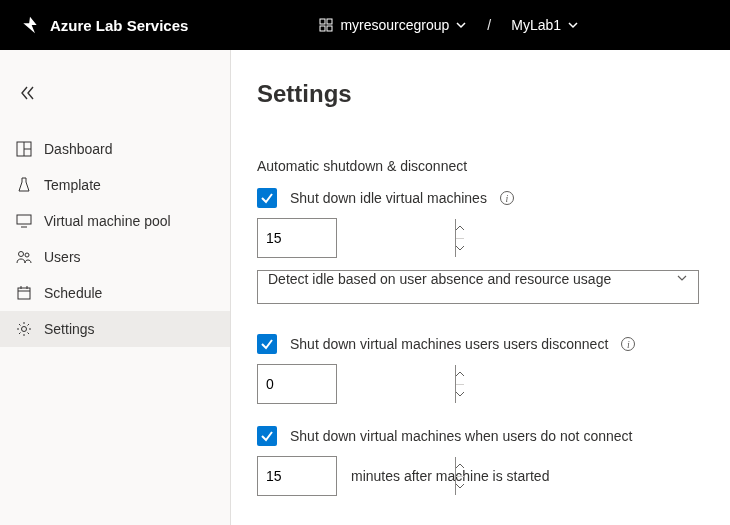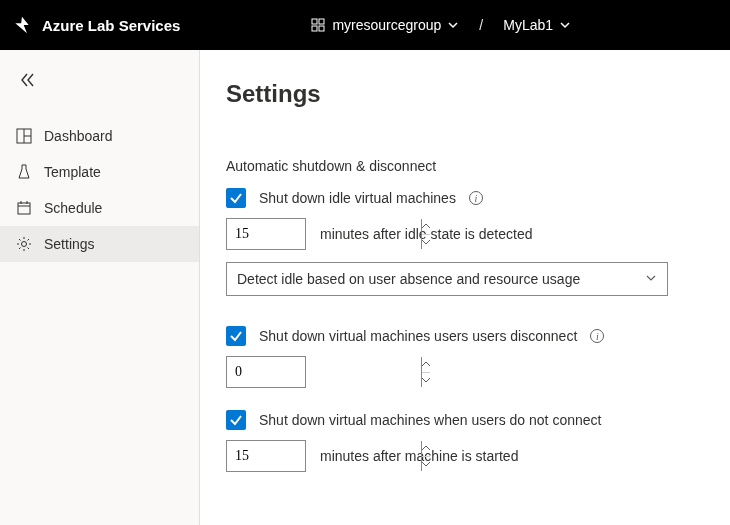--- a/index.html
+++ b/index.html
@@ -11,36 +11,36 @@
     background: #fff;
     width: 730px; height: 525px;
     overflow: hidden;
   }
   .header {
     background: #000;
     color: #fff;
     height: 50px;
     display: flex;
     align-items: center;
-    padding: 0 12px;
+    padding: 0 20px;
   }
   .app-brand { display:flex; align-items:center; font-weight:600; font-size:15px; }
   .app-brand svg { margin-right:10px; }
   .hdr-path { margin-left:130px; display:flex; align-items:center; gap:20px; font-size:14px; }
   .path-item { display:flex; align-items:center; gap:6px; cursor:pointer; }
   .path-sep { opacity:.9; }
   .chev { display:inline-block; }
   .chev svg { display:block; }
 
   .body { display:flex; height:475px; }
   .sidebar {
-    width: 200px;
+    width: 231px;
     border-right:1px solid #e1dfdd;
     background:#faf9f8;
-    padding-top:10px;
+    padding-top:23px;
   }
   .collapse {
     height:40px;
     display:flex; align-items:center;
     padding-left:18px;
     cursor:pointer;
   }
   .nav { margin-top:18px; }
   .nav-item {
     display:flex; align-items:center;
@@ -65,41 +65,40 @@
     width:20px; height:20px; background:#0078d4;
     display:flex; align-items:center; justify-content:center;
     border-radius:2px; cursor:pointer;
   }
   .info-icon { width:14px; height:14px; border:1px solid #605e5c; border-radius:50%;
     display:inline-flex; align-items:center; justify-content:center;
     font-size:10px; color:#605e5c; font-style:italic; font-family:Georgia,serif;
   }
   .row-minutes { display:flex; align-items:center; gap:14px; margin:0 0 12px 0; }
   .num-input {
-    width:80px; height:32px;
+    width:80px; height:40px;
     border:1px solid #8a8886;
     display:flex; align-items:center;
     position:relative;
-    font-family:Liberation Serif, serif;
   }
   .num-val {
     flex:1; padding:0 8px;
     border:none; outline:none; font:inherit; height:100%;
     background:transparent;
   }
   .spinners { width:18px; border-left:1px solid #8a8886; height:100%;
     display:flex; flex-direction:column; }
   .spin { flex:1; display:flex; align-items:center; justify-content:center; cursor:pointer; }
   .spin:first-child { border-bottom:1px solid #d2d0ce; }
   .muted { color:#323130; }
 
   .dropdown {
     width:442px; height:34px;
     border:1px solid #8a8886;
-    display:flex; align-items:center; justify-content:space-between;
+    display:flex; align-items:flex-start; justify-content:space-between;
     padding:0 10px; cursor:pointer;
     margin-bottom:30px;
   }
   .block { margin-bottom:22px; }
 </style>
 </head>
 <body>
 
 <div class="header">
   <div class="app-brand">
@@ -157,20 +156,40 @@
         <span class="nav-icon">
             <svg width="16" height="16" viewBox="0 0 16 16" fill="none" stroke="#323130" stroke-width="1">
               <path d="M6 1 L10 1 L10 5 L13 14 L3 14 L6 5 Z"></path>
             </svg>
           </span>
         <span>Template</span>
       </div>
       <div class="nav-item">
         <span class="nav-icon">
             <svg width="16" height="16" viewBox="0 0 16 16" fill="none" stroke="#323130" stroke-width="1">
+              <rect x="1" y="2" width="14" height="9"></rect>
+              <line x1="5" y1="14" x2="11" y2="14"></line>
+            </svg>
+          </span>
+        <span>Virtual machine pool</span>
+      </div>
+      <div class="nav-item">
+        <span class="nav-icon">
+            <svg width="16" height="16" viewBox="0 0 16 16" fill="none" stroke="#323130" stroke-width="1">
+              <circle cx="5" cy="5" r="2.5"></circle>
+              <circle cx="11" cy="6" r="2"></circle>
+              <path d="M1 14c0-3 2-4 4-4s4 1 4 4"></path>
+              <path d="M9 14c0-2 1.5-3 3-3s3 1 3 3"></path>
+            </svg>
+          </span>
+        <span>Users</span>
+      </div>
+      <div class="nav-item">
+        <span class="nav-icon">
+            <svg width="16" height="16" viewBox="0 0 16 16" fill="none" stroke="#323130" stroke-width="1">
               <rect x="2" y="3" width="12" height="11"></rect>
               <line x1="2" y1="6" x2="14" y2="6"></line>
               <line x1="5" y1="1" x2="5" y2="4"></line>
               <line x1="11" y1="1" x2="11" y2="4"></line>
             </svg>
           </span>
         <span>Schedule</span>
       </div>
       <div class="nav-item active">
         <span class="nav-icon">
@@ -208,21 +227,20 @@
                   <path d="M0 5 L4 1 L8 5" fill="none" stroke="#605e5c" stroke-width="1"></path>
                 </svg>
               </div>
             <div class="spin">
                 <svg width="8" height="6" viewBox="0 0 8 6">
                   <path d="M0 1 L4 5 L8 1" fill="none" stroke="#605e5c" stroke-width="1"></path>
                 </svg>
               </div>
           </div>
         </div>
-        <span class="muted">minutes after idle state is detected</span>
       </div>
       <div class="dropdown">
         <span>Detect idle based on user absence and resource usage</span>
         <span><svg width="12" height="12" viewBox="0 0 12 12">
               <path d="M2 4 L6 8 L10 4" fill="none" stroke="#605e5c" stroke-width="1.2"></path>
             </svg></span>
       </div>
     </div>
 
     <div class="block">

